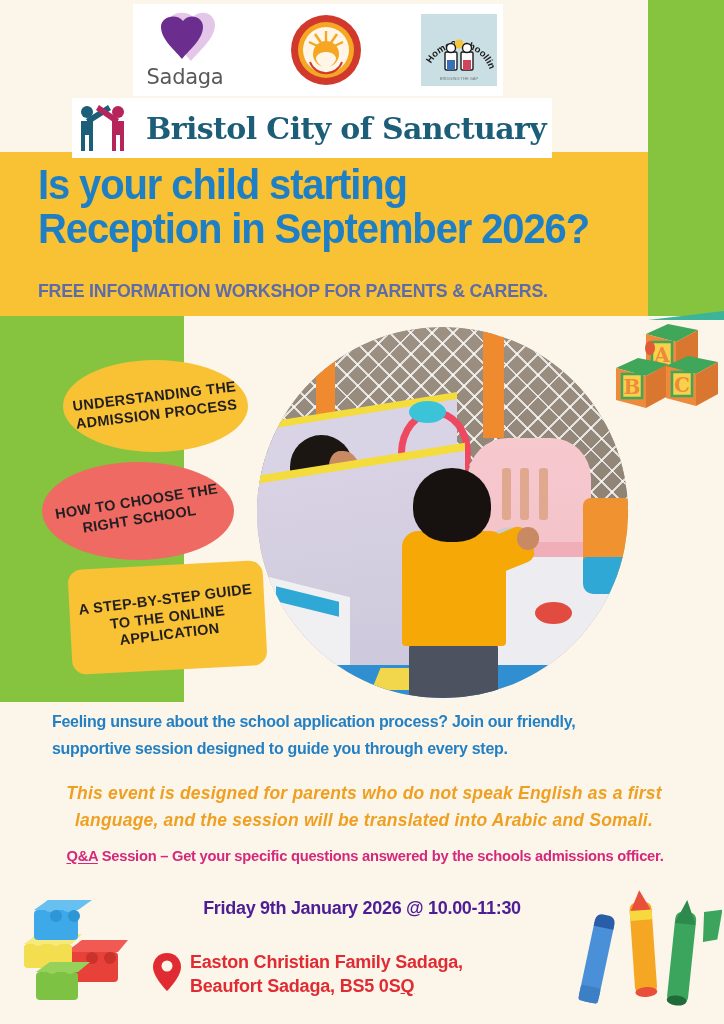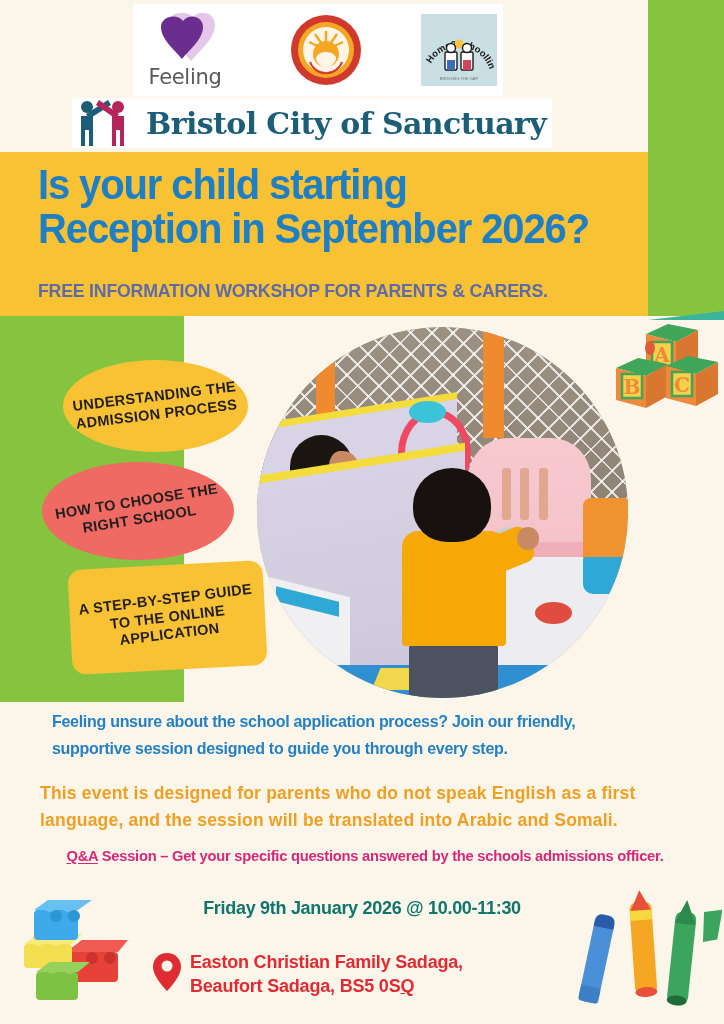--- a/index.html
+++ b/index.html
@@ -92,21 +92,21 @@
   
   .h2sl { width: 76px; height: 72px; background: #C9DFE3; position: relative; }
 
   
   .bsrc { width: 72px; height: 72px; }
 
   
   .sanctuary-bar {
     position: absolute;
     left: 72px; top: 98px;
-    width: 480px; height: 50px;
+    width: 480px; height: 60px;
     background: #FFFFFF;
     display: flex;
     align-items: center;
   }
   .sanctuary-text {
     font-family: "DejaVu Serif", serif;
     font-weight: bold;
     font-size: 30px;
     color: #1C5E77;
     letter-spacing: -0.6px;
@@ -267,41 +267,42 @@
     letter-spacing: -0.3px;
     transform: scaleX(0.97);
     transform-origin: left top;
   }
   .para-2 {
     left: 40px; top: 780px;
     width: 648px;
     color: #EFA022;
     font-size: 17.5px;
     line-height: 1.55;
-    text-align: left;
+    text-align: center;
+    font-style: italic;
     letter-spacing: 0.2px;
   }
   .para-3 {
     left: 26px; top: 847px;
     width: 678px;
     color: #D5287B;
     font-size: 15px;
     letter-spacing: -0.25px;
     text-align: center;
     transform: scaleX(0.98);
     transform-origin: center top;
   }
   .para-3 u { text-decoration: underline; text-underline-offset: 2px; }
 
   .date-line {
     position: absolute;
     left: 0; top: 898px;
     width: 724px;
     text-align: center;
-    color: #0f766e;
+    color: #4c1d95;
     font-weight: bold;
     font-size: 18px;
     letter-spacing: -0.3px;
   }
   .venue {
     position: absolute;
     left: 190px; top: 950px;
     width: 440px;
     color: #E02B33;
     font-weight: bold;
@@ -330,21 +331,21 @@
   <div class="bg-bottom"></div>
   <div class="teal-sliver"></div>
 
   <div class="logo-strip">
 
     <div class="logo-box sadaga">
       <svg class="sadaga-hearts" width="64" height="56" viewBox="0 0 64 56">
         <path d="M40 6 C48 -2 62 2 62 14 C62 28 44 42 38 50 C32 42 14 28 14 14 C14 2 32 -2 40 6 Z" fill="#E3C6E8"></path>
         <path d="M30 10 C36 2 50 5 50 16 C50 29 34 41 29 48 C24 41 8 29 8 16 C8 5 24 2 30 10 Z" fill="#6B2D8E"></path>
       </svg>
-      <div class="sadaga-text">Feeling</div>
+      <div class="sadaga-text">Sadaga</div>
     </div>
 
     <div class="logo-box rwob">
       <svg width="72" height="72" viewBox="0 0 72 72">
         <circle cx="36" cy="36" r="35" fill="#D0392B"></circle>
         <circle cx="36" cy="36" r="28" fill="#F5A623"></circle>
         <circle cx="36" cy="36" r="23" fill="#FFF6E8"></circle>
         <g stroke="#F5A623" stroke-width="2.4">
           <line x1="36" y1="36" x2="36" y2="17"></line>
           <line x1="36" y1="36" x2="25" y2="20"></line>

